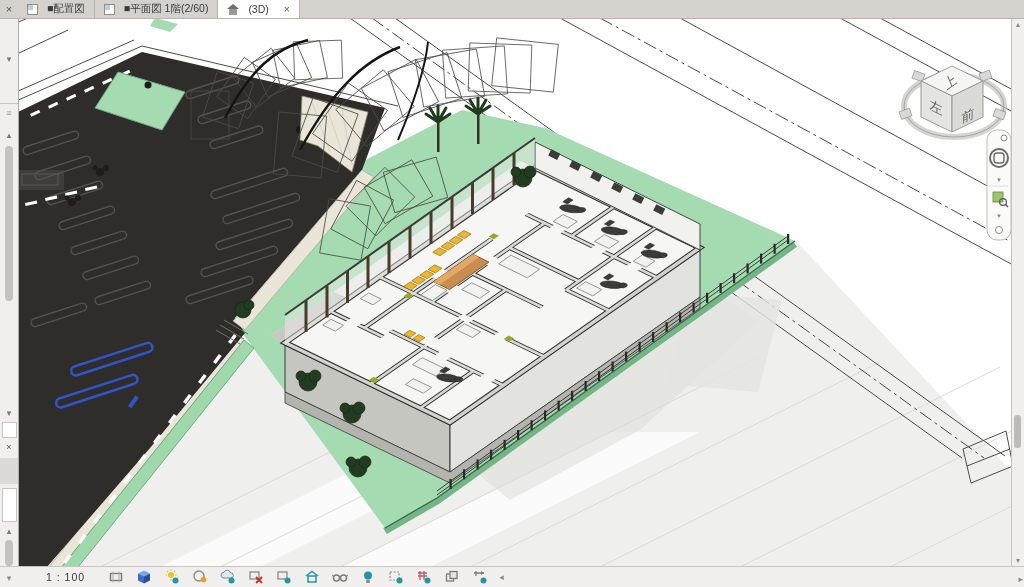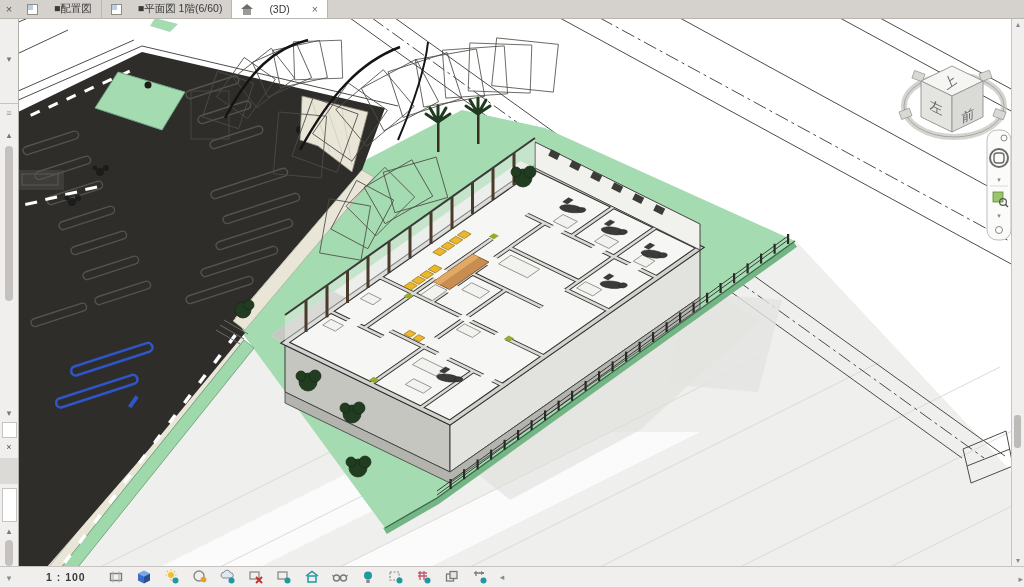--- a/index.html
+++ b/index.html
@@ -18,39 +18,39 @@
   .rline{stroke:#4c4c48;stroke-width:1;fill:none;}
   .rlined{stroke:#4c4c48;stroke-width:1;fill:none;stroke-dasharray:14 4 3 4;}
   .faint{stroke:#d9d9d6;stroke-width:1;fill:none;}
   .fan{fill:none;stroke:#4c4c48;stroke-width:0.8;}
   .furn{fill:#f2f2ef;stroke:#8a8a85;stroke-width:0.8;}
   .dent{fill:#3b3b39;stroke:#222;stroke-width:0.5;}
   
   .tabbar{position:absolute;left:0;top:0;width:1024px;height:18px;background:#d5d2ce;
           border-bottom:1px solid #b9b6b2;z-index:5;display:flex;align-items:stretch;font-size:10.5px;color:#3a3a3a;}
   .xbtn{width:18px;display:flex;align-items:center;justify-content:center;color:#555;font-size:11px;cursor:default;}
-  .tab{display:flex;align-items:center;gap:16px;padding:0 9px;border-right:1px solid #b9b6b2;background:#d5d2ce;white-space:nowrap;}
+  .tab{display:flex;align-items:center;gap:9px;padding:0 9px;border-right:1px solid #b9b6b2;background:#d5d2ce;white-space:nowrap;}
   .tab.active{background:#ffffff;justify-content:space-between;}
   .viewicon{width:11px;height:11px;background:#fff;border:1px solid #8f8d8a;box-sizing:border-box;position:relative;flex:0 0 auto;}
   .viewicon:before{content:"";position:absolute;left:0;top:0;width:5px;height:5px;background:#b9cfe4;}
   .homeicon{width:12px;height:11px;position:relative;flex:0 0 auto;}
   .homeicon .roof{position:absolute;left:0;top:0;width:0;height:0;border-left:6px solid transparent;border-right:6px solid transparent;border-bottom:5px solid #6e6e6a;}
   .homeicon .bodyy{position:absolute;left:2px;top:5px;width:8px;height:6px;background:#9a9a96;}
   .tabclose{margin-left:6px;color:#666;}
   
   .leftstrip{position:absolute;left:0;top:18px;width:18px;height:549px;background:#f0efed;border-right:1px solid #b0ada9;z-index:4;font-size:9px;color:#777;}
   .ls-item{position:absolute;left:0;width:18px;text-align:center;}
   .vthumb{position:absolute;left:5px;width:8px;background:#c4c1be;border-radius:4px;}
   .lsbox{position:absolute;left:2px;width:13px;background:#fff;border:1px solid #c6c3c0;}
   .lsband{position:absolute;left:0;width:18px;background:#dcdad7;}
   
   .rscroll{position:absolute;right:0;top:18px;width:12px;height:549px;background:#f0efed;border-left:1px solid #c6c3c0;z-index:4;font-size:8px;color:#8a8a88;}
   
   .vcb{position:absolute;left:18px;right:0;bottom:0;height:20px;background:#f0efed;border-top:1px solid #c6c3c0;z-index:5;display:flex;align-items:center;}
-  .vcb .scale{font-size:10.5px;color:#3a3a3a;margin-left:28px;letter-spacing:1px;font-weight:bold;}
+  .vcb .scale{font-size:10.5px;color:#3a3a3a;margin-left:28px;letter-spacing:1px;}
   .vcb .icons{display:flex;align-items:center;gap:11px;margin-left:22px;}
   .vcb .ic{width:17px;height:17px;display:flex;align-items:center;justify-content:center;}
   .chev{color:#8a8a88;font-size:9px;}
 </style>
 </head>
 <body>
 
 <div id="app">
 
 <svg id="scene" width="1024" height="587" viewBox="0 0 1024 587">
@@ -439,21 +439,21 @@
 </svg>
 
 <div class="tabbar">
   <div class="xbtn">×</div>
   <div class="tab">
     <span class="viewicon"></span>
     <span>■配置図</span>
   </div>
   <div class="tab">
     <span class="viewicon"></span>
-    <span>■平面図 1階(6/60)</span>
+    <span>■平面図 1階(2/60)</span>
   </div>
   <div class="tab active">
     <span class="homeicon">
           <span class="roof"></span>
           <span class="bodyy"></span>
         </span>
     <span>(3D)</span>
     <span class="tabclose">×</span>
   </div>
 </div>

